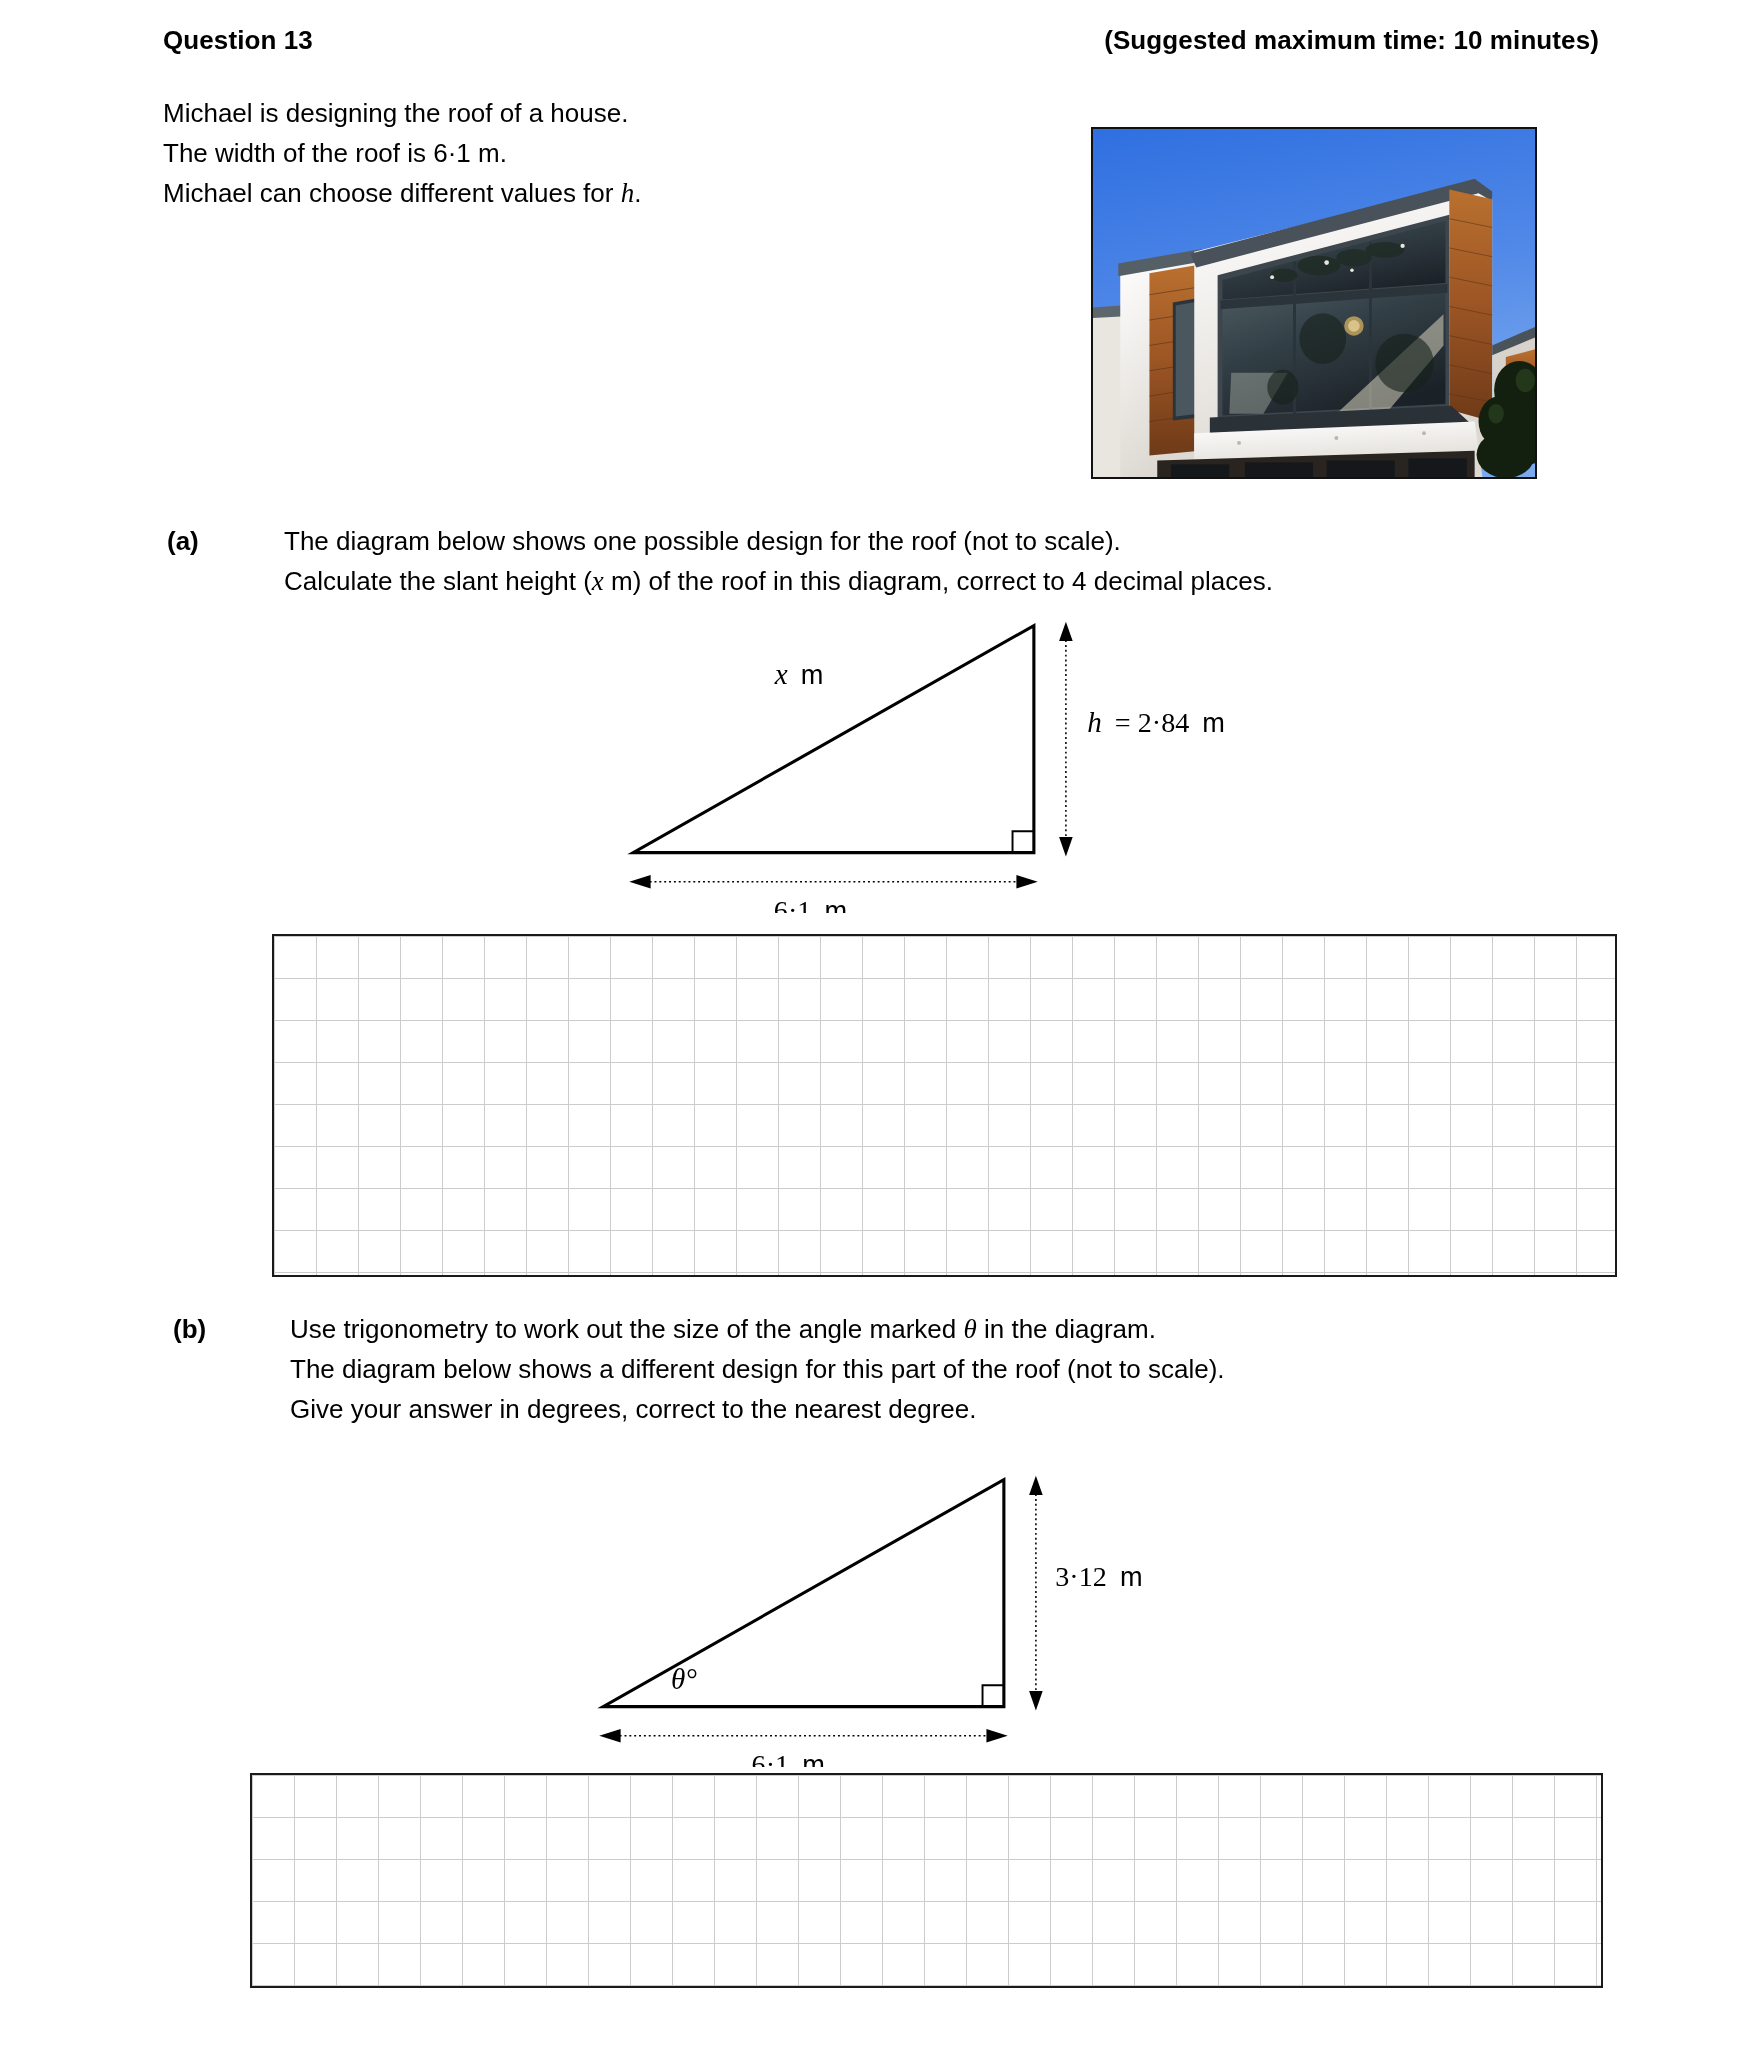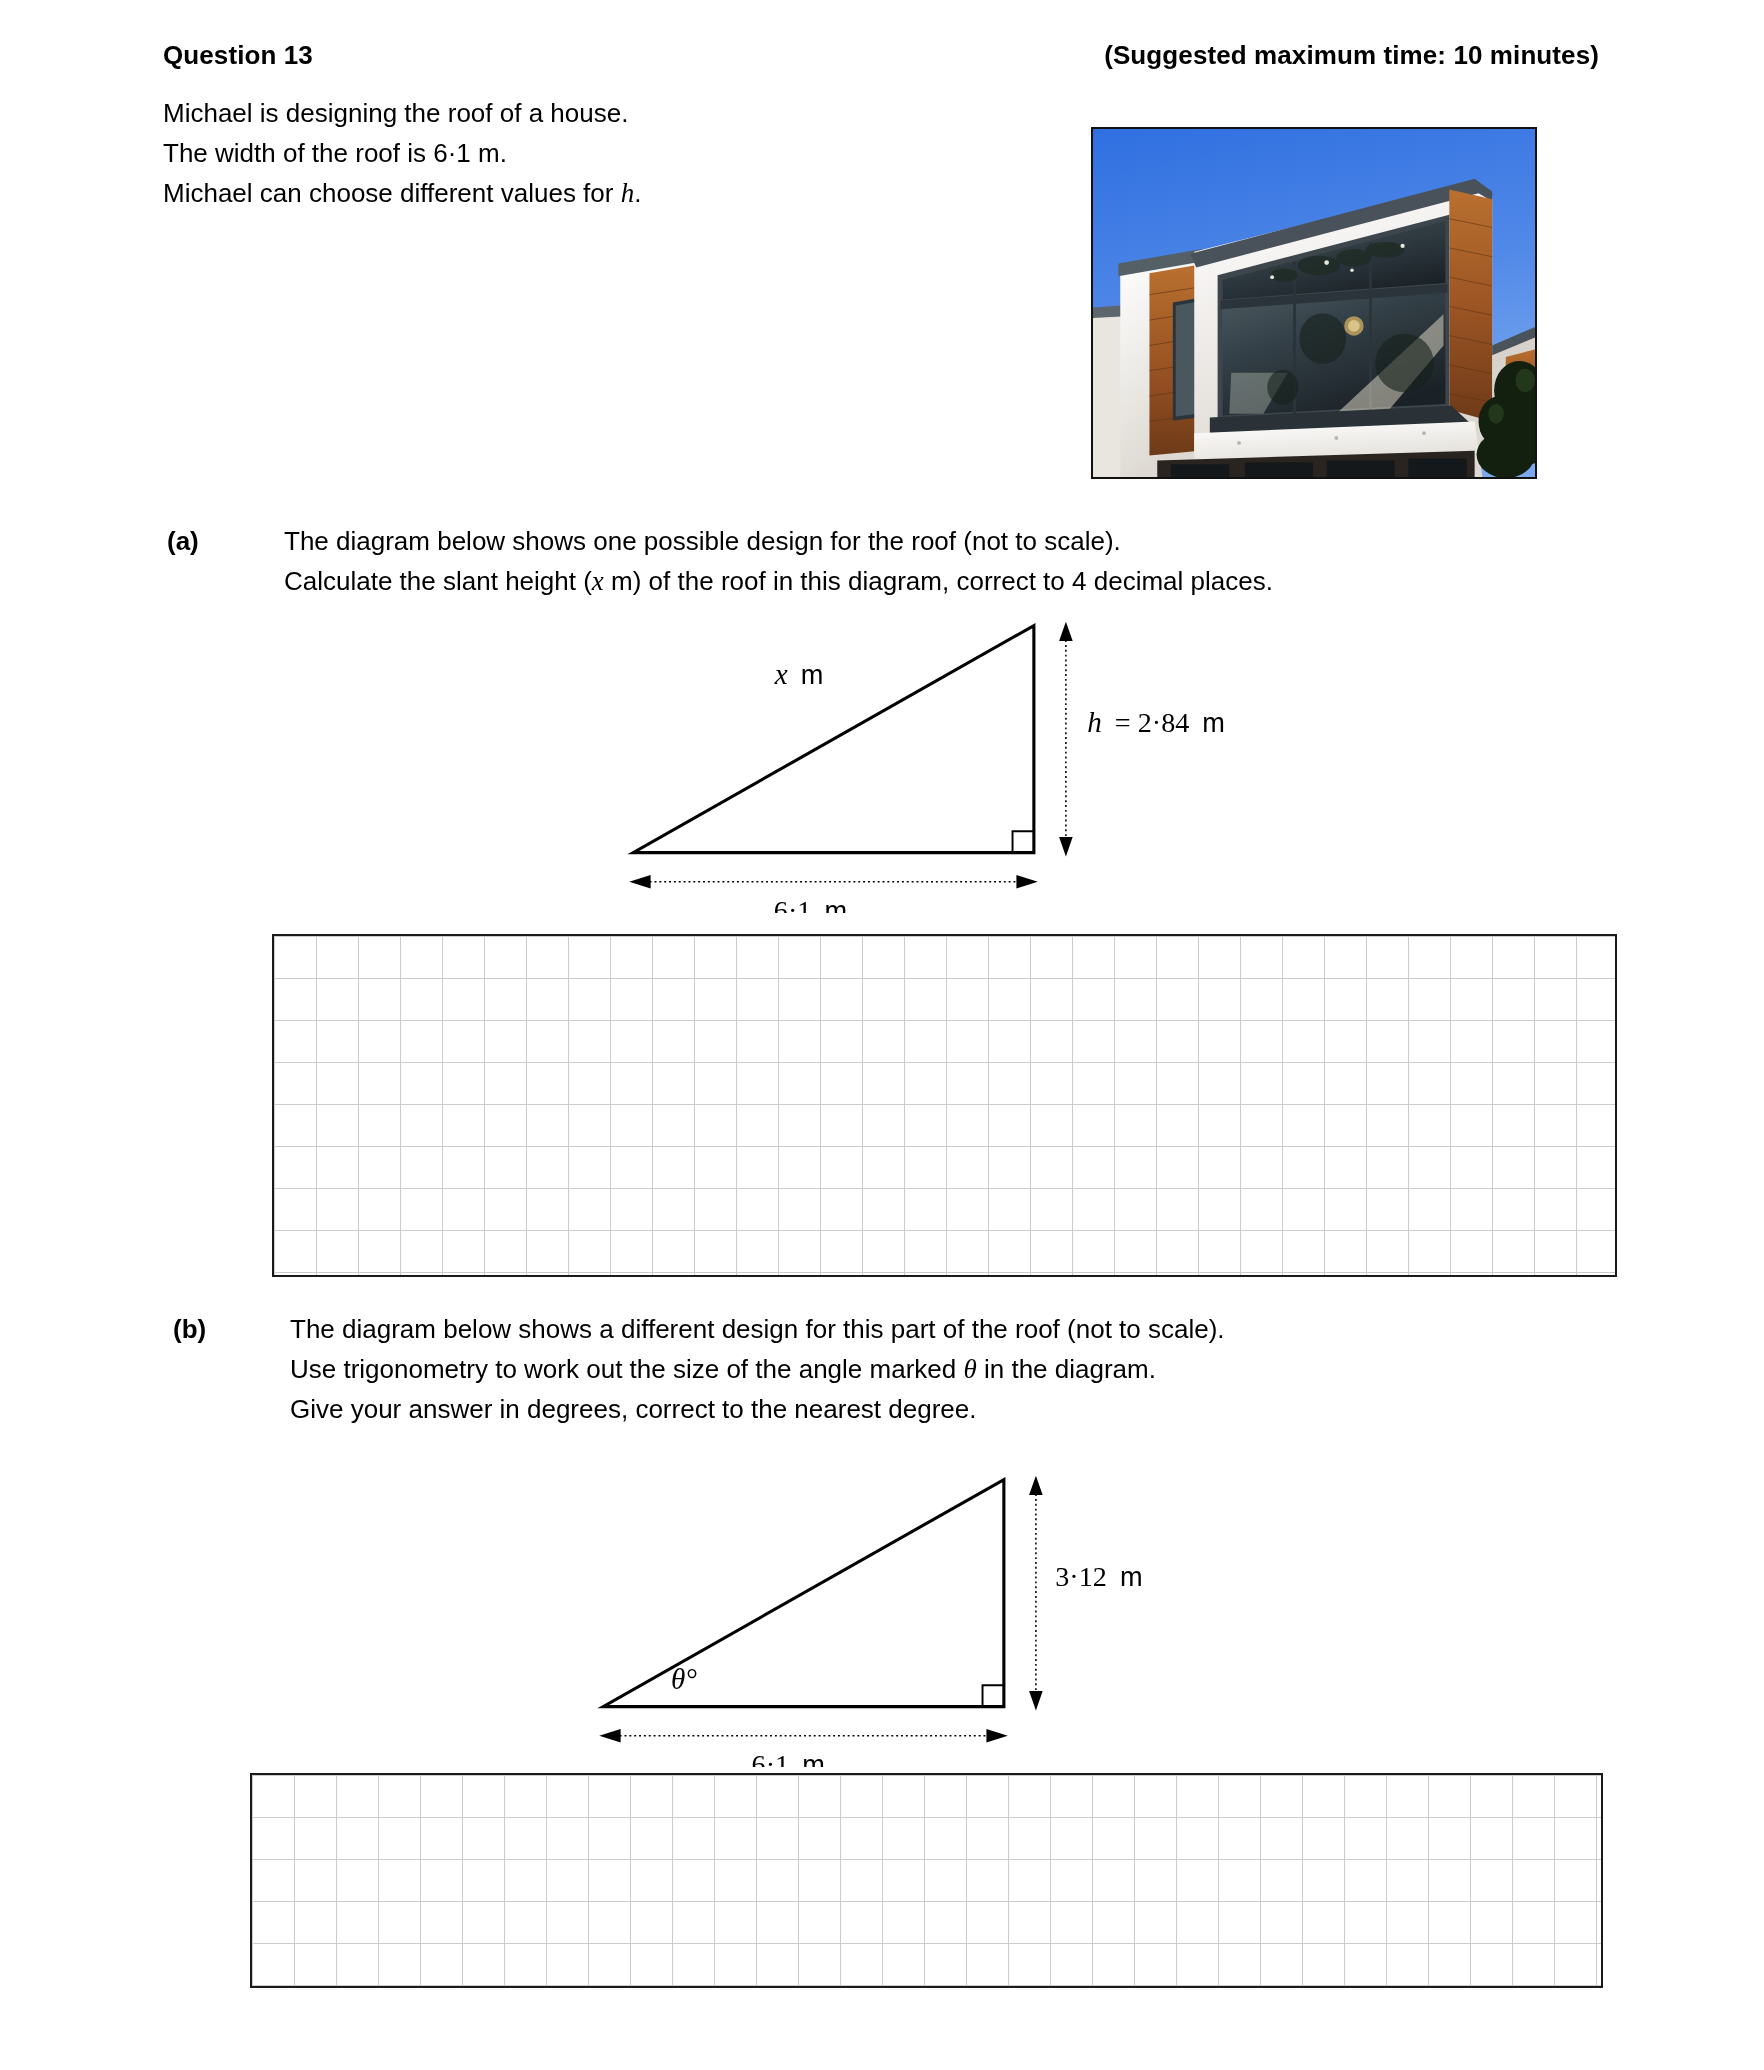--- a/index.html
+++ b/index.html
@@ -21,21 +21,20 @@
 
   
   .q-header {
     position: absolute;
     left: 163px;
     top: 25px;
     width: 1436px;
     display: flex;
     justify-content: space-between;
     align-items: baseline;
-    margin-top: 15px;
   }
   .q-title {
     font-size: 26px;
     font-weight: bold;
     letter-spacing: 0.1px;
   }
   .q-time {
     font-size: 26px;
     font-weight: bold;
     letter-spacing: 0.1px;
@@ -340,26 +339,26 @@
         <tspan class="dim-unit" dx="9">m</tspan>
       </text>
     </svg>
   </div>
 
   <div class="grid-box grid-a"></div>
 
   <div class="part part-b">
     <span class="tag">(b)</span>
     <div class="body">
-      <div>The diagram below shows a different design for this part of the roof (not to scale).</div>
       <div>
         <span>Use trigonometry to work out the size of the angle marked</span>
         <span class="mi">θ</span>
         <span>in the diagram.</span>
       </div>
+      <div>The diagram below shows a different design for this part of the roof (not to scale).</div>
       <div>Give your answer in degrees, correct to the nearest degree.</div>
     </div>
   </div>
 
   <div class="diagram diag-b">
     <svg width="718" height="311" viewBox="0 0 740 320">
 
       <polygon points="62,258 475,258 475,24" fill="none" stroke="#000000" stroke-width="3.2"></polygon>
 
       <polyline points="453,258 453,236 475,236" fill="none" stroke="#000000" stroke-width="2"></polyline>

